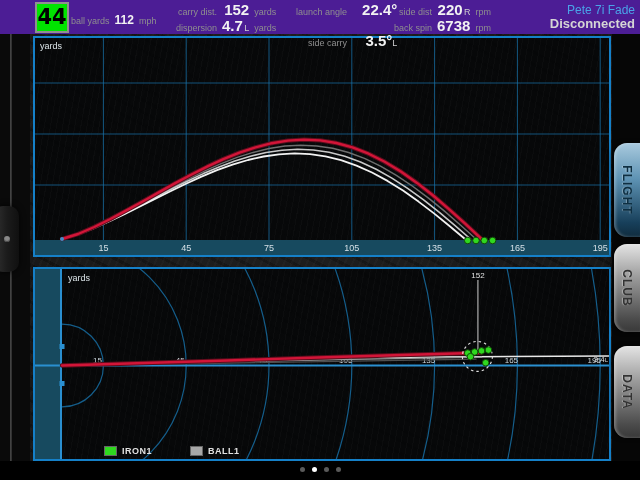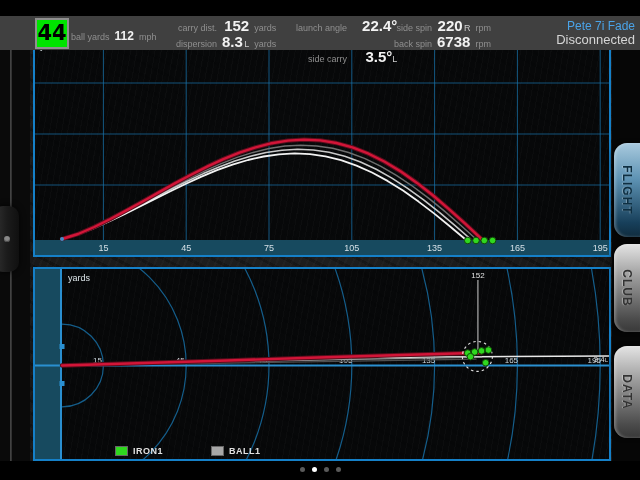--- a/index.html
+++ b/index.html
@@ -1,37 +1,37 @@
 <!DOCTYPE html>
 <html><head>
 <meta charset="utf-8">
 <style>
   html,body{margin:0;padding:0;background:#000;width:640px;height:480px;overflow:hidden;
     font-family:"Liberation Sans",sans-serif;-webkit-font-smoothing:antialiased;}
   #app{position:relative;width:640px;height:480px;background:#000;}
 
   
-  #statsbar{position:absolute;left:0;top:16px;width:640px;height:34px;background:#404040;z-index:5;}
+  #statsbar{position:absolute;left:0;top:0;width:640px;height:34px;background:#4c1d95;z-index:5;}
   #shotnum{position:absolute;left:35px;top:2px;width:30px;height:27px;background:#00e400;
     border:2px solid #909090;color:#000;font-size:21px;font-weight:700;text-align:center;
     line-height:27px;font-family:"DejaVu Sans",sans-serif;}
   .sgroup{position:absolute;display:grid;grid-template-columns:max-content max-content max-content;
     column-gap:5px;row-gap:0;align-items:baseline;line-height:14px;}
   .lbl{font-size:9px;color:#8f8f8f;justify-self:end;}
   .val{font-size:15px;color:#f2f2f2;font-weight:700;justify-self:end;white-space:nowrap;}
   .val .side{font-size:9px;font-weight:400;color:#cfcfcf;}
   .unit{font-size:9px;color:#8f8f8f;justify-self:start;}
   #g-ball{left:71px;top:13px;}
   #g-ball .val{font-size:12px;}
   #g-carry{left:176px;top:3px;}
   #g-launch{left:296px;top:3px;gap:15px;}
   #g-spin{left:394px;top:3px;}
   #profilebox{position:absolute;right:5px;top:3px;text-align:right;line-height:14px;}
   #profile-name{color:#4aa3e8;font-size:12px;}
-  #conn-status{color:#d5d5d5;font-size:13px;font-weight:400;}
+  #conn-status{color:#d5d5d5;font-size:13px;font-weight:700;}
 
   
   #main{position:absolute;left:0;top:34px;width:640px;height:427px;
     background:
       radial-gradient(ellipse at 45% 25%, rgba(255,255,255,0.045), transparent 60%),
       repeating-linear-gradient(113deg, rgba(255,255,255,0.018) 0 2px, transparent 2px 7px),
       repeating-linear-gradient(27deg, rgba(0,0,0,0.28) 0 3px, transparent 3px 11px),
       #181818;}
   #leftstrip{position:absolute;left:0;top:0;width:30px;height:427px;background:#0a0a0a;}
   #rail{position:absolute;left:10px;top:0;width:2px;height:427px;
@@ -47,21 +47,21 @@
       repeating-linear-gradient(100deg, rgba(255,255,255,0.02) 0 1px, transparent 1px 6px),
       rgba(5,6,7,0.88);}
   #chart1{top:2px;height:221px;}
   #chart2{top:233px;height:194px;}
   .ylab{position:absolute;color:#dde6ea;font-size:9px;z-index:3;}
   #ylab1{left:5px;top:3px;}
   #ylab2{left:33px;top:4px;}
   svg{position:absolute;left:0;top:0;display:block;}
 
   
-  #legend{position:absolute;left:41px;top:177px;display:flex;gap:48px;z-index:4;padding-left:39px;}
+  #legend{position:absolute;left:30px;top:177px;display:flex;gap:38px;z-index:4;padding-left:39px;}
   .legitem{display:flex;align-items:center;gap:5px;}
   .sw{width:13px;height:10px;border:1px solid #666;box-sizing:border-box;}
   .legitem span{color:#e2e2e2;font-size:9px;font-weight:700;letter-spacing:.5px;}
 
   
   .tab{position:absolute;left:614px;width:26px;display:flex;align-items:center;justify-content:center;
     border-radius:13px 0 0 13px;box-shadow:-2px 0 4px rgba(0,0,0,.7), inset 2px 0 3px rgba(255,255,255,.25);}
   .tab span{transform:rotate(90deg);white-space:nowrap;font-size:12px;font-weight:700;
     letter-spacing:1px;}
   #tab-flight{top:109px;height:94px;background:linear-gradient(180deg,#a9cade,#5e93b4 38%,#173f5a 85%,#102c3e);}
@@ -88,35 +88,35 @@
       <span class="lbl">ball yards</span>
       <span class="val">112</span>
       <span class="unit">mph</span>
     </div>
 
     <div class="sgroup" id="g-carry">
       <span class="lbl">carry dist.</span>
       <span class="val"><span>152</span></span>
       <span class="unit">yards</span>
       <span class="lbl">dispersion</span>
-      <span class="val"><span>8.3</span> <span class="side">L</span></span>
+      <span class="val"><span>4.7</span> <span class="side">L</span></span>
       <span class="unit">yards</span>
     </div>
 
     <div class="sgroup" id="g-launch">
       <span class="lbl">launch angle</span>
       <span class="val"><span>22.4°</span></span>
       <span class="unit"></span>
       <span class="lbl">side carry</span>
       <span class="val"><span>3.5°</span><span class="side">L</span></span>
       <span class="unit"></span>
     </div>
 
     <div class="sgroup" id="g-spin">
-      <span class="lbl">side spin</span>
+      <span class="lbl">side dist</span>
       <span class="val"><span>220</span> <span class="side">R</span></span>
       <span class="unit">rpm</span>
       <span class="lbl">back spin</span>
       <span class="val"><span>6738</span></span>
       <span class="unit">rpm</span>
     </div>
 
     <div id="profilebox">
       <div id="profile-name">Pete 7i Fade</div>
       <div id="conn-status">Disconnected</div>

